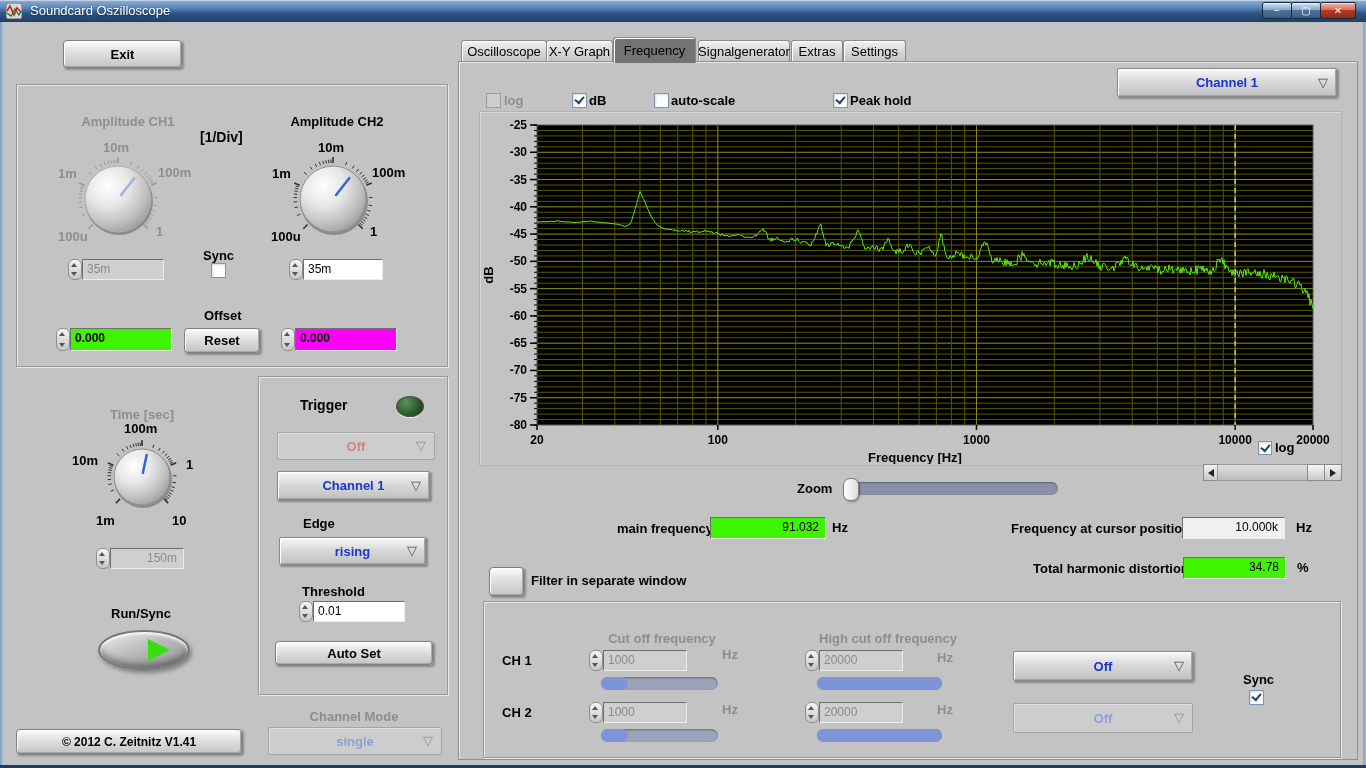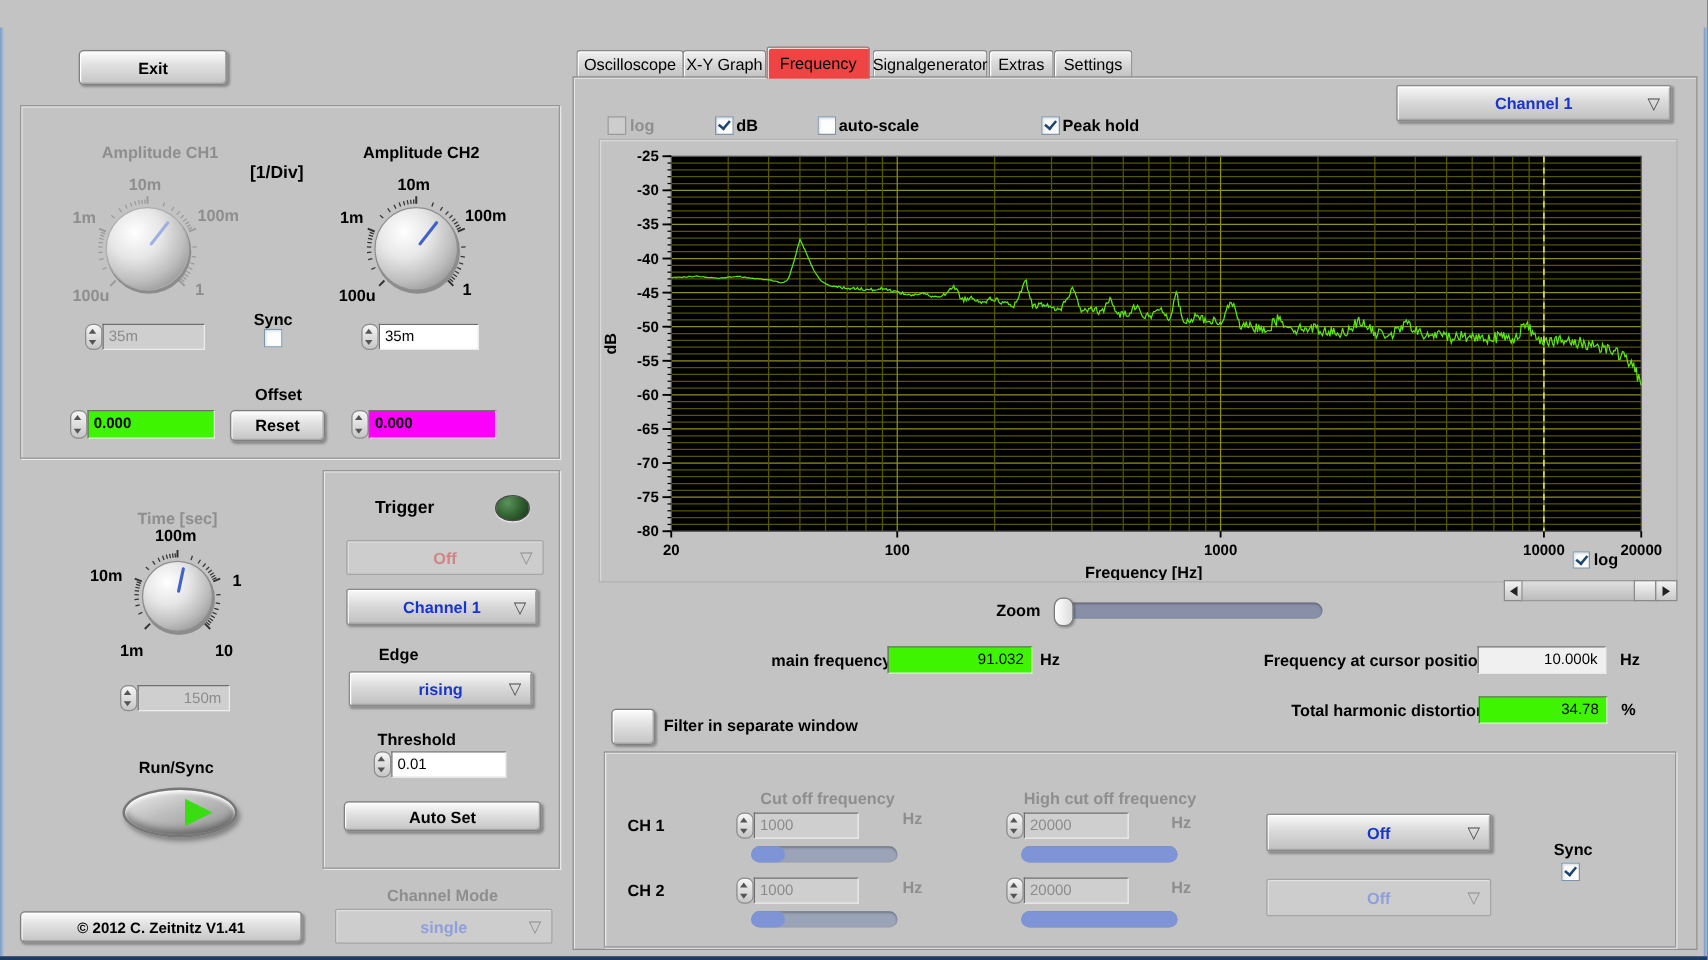--- a/index.html
+++ b/index.html
@@ -51,21 +51,21 @@
     background:linear-gradient(180deg,#f8f8f8,#dadada 45%,#c0c0c0);border:1px solid #8a8a8a;border-radius:2px;
     box-shadow:inset 1px 1px 0 #fff,inset -1px -1px 0 #a5a5a5,1.5px 1.5px 2px rgba(0,0,0,.3);}
   .dd .tri{position:absolute;right:8px;top:50%;transform:translateY(-52%);font-size:13px;color:#4a4a4a;font-weight:normal;}
   .dd.disdd{background:#cdcdcd;box-shadow:inset 1px 1px 0 #e0e0e0;border-color:#a5a5a5;}
   .dd.disdd .tri{color:#8f8f8f;}
   .bluetxt{color:#1a35cc;} .bluedim{color:#8f9fd9;} .pinktxt{color:#cf8585;}
   
   .tab{position:absolute;top:40px;height:21px;display:flex;align-items:center;justify-content:center;
     font-weight:normal;background:linear-gradient(180deg,#f2f2f2,#d5d5d5 55%,#c2c2c2);
     border:1px solid #8a8a8a;border-bottom:none;border-radius:3px 3px 0 0;box-shadow:inset 1px 1px 0 #fff;}
-  .tab.active{top:37px;height:25px;background:#ef4444;z-index:6;}
+  .tab.active{top:37px;height:25px;background:#737373;z-index:6;}
   #tabpanel{position:absolute;left:458px;top:61px;width:898px;height:697px;
     border:1px solid #8f8f8f;box-shadow:inset 1px 1px 0 #e8e8e8;z-index:1;}
   
   .led{position:absolute;border-radius:50%;background:radial-gradient(circle at 35% 28%,#5a945a,#2d5c2d 55%,#143214 100%);
     border:1px solid #4a4a4a;box-shadow:0 1px 1px rgba(255,255,255,.7);}
   
   .oval{position:absolute;border-radius:50%;background:linear-gradient(160deg,#f0f0f0,#bdbdbd 45%,#8e8e8e);
     border:2px solid #767676;box-shadow:inset 0 2px 3px #fff,inset 0 -4px 6px rgba(0,0,0,.35),2px 3px 4px rgba(0,0,0,.35);}
   .play{position:absolute;width:0;height:0;border-top:11px solid transparent;border-bottom:11px solid transparent;
     border-left:22px solid #39dd12;}
@@ -84,20 +84,37 @@
   
   .tick{font:bold 12px "Liberation Sans",sans-serif;fill:#000;}
   .axis-title{font:bold 13px "Liberation Sans",sans-serif;fill:#000;}
   .chartframe{position:absolute;border:1px solid #b2b2b2;box-shadow:inset 1px 1px 0 #d8d8d8;}
 </style>
 </head>
 <body>
 
 <div id="screen">
 
+  <div id="titlebar">
+    <svg class="abs" style="left:6px;top:3px" width="16" height="16">
+      <rect x="0" y="0" width="16" height="16" rx="2" fill="#d8d8d8" stroke="#666"></rect>
+      <polyline points="1,8 4,3 8,12 11,5 15,9" fill="none" stroke="#cc2222" stroke-width="1.6"></polyline>
+      <polyline points="1,10 5,13 9,6 13,12 15,8" fill="none" stroke="#1d7a1d" stroke-width="1.2"></polyline>
+    </svg>
+    <span id="title-text">Soundcard Oszilloscope</span>
+    <span class="winbtn" style="left:1262px;width:28px">
+        <span>−</span>
+      </span>
+    <span class="winbtn" style="left:1291px;width:28px">
+        <span>▢</span>
+      </span>
+    <span class="winbtn close" style="left:1320px;width:34px">
+        <span>✕</span>
+      </span>
+  </div>
   <div class="edge-side" style="left:0"></div>
   <div class="edge-side" style="left:1363px"></div>
   <div id="edge-bottom"></div>
 
   <div class="btn3d" style="left:63px;top:40px;width:117px;height:26px">
     <span>Exit</span>
   </div>
 
   <div class="panel" style="left:16px;top:84px;width:430px;height:281px"></div>
 

